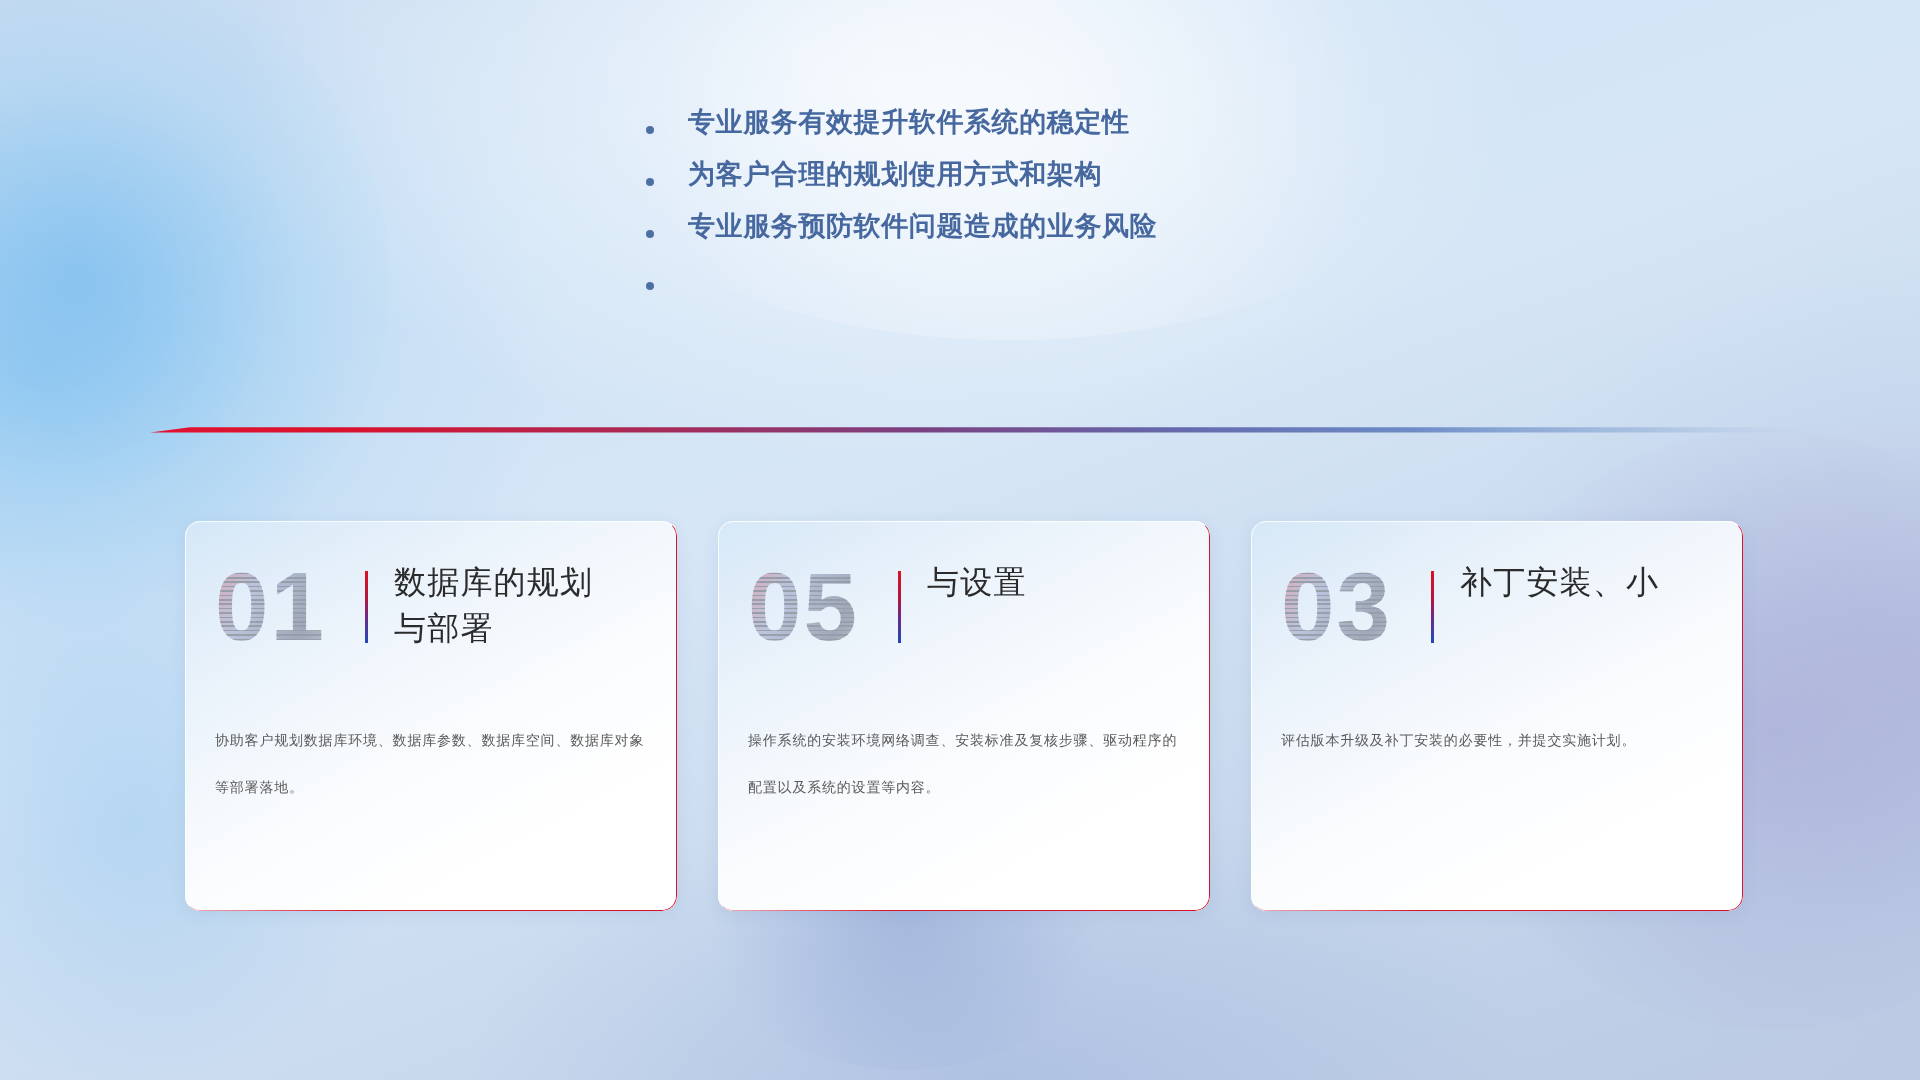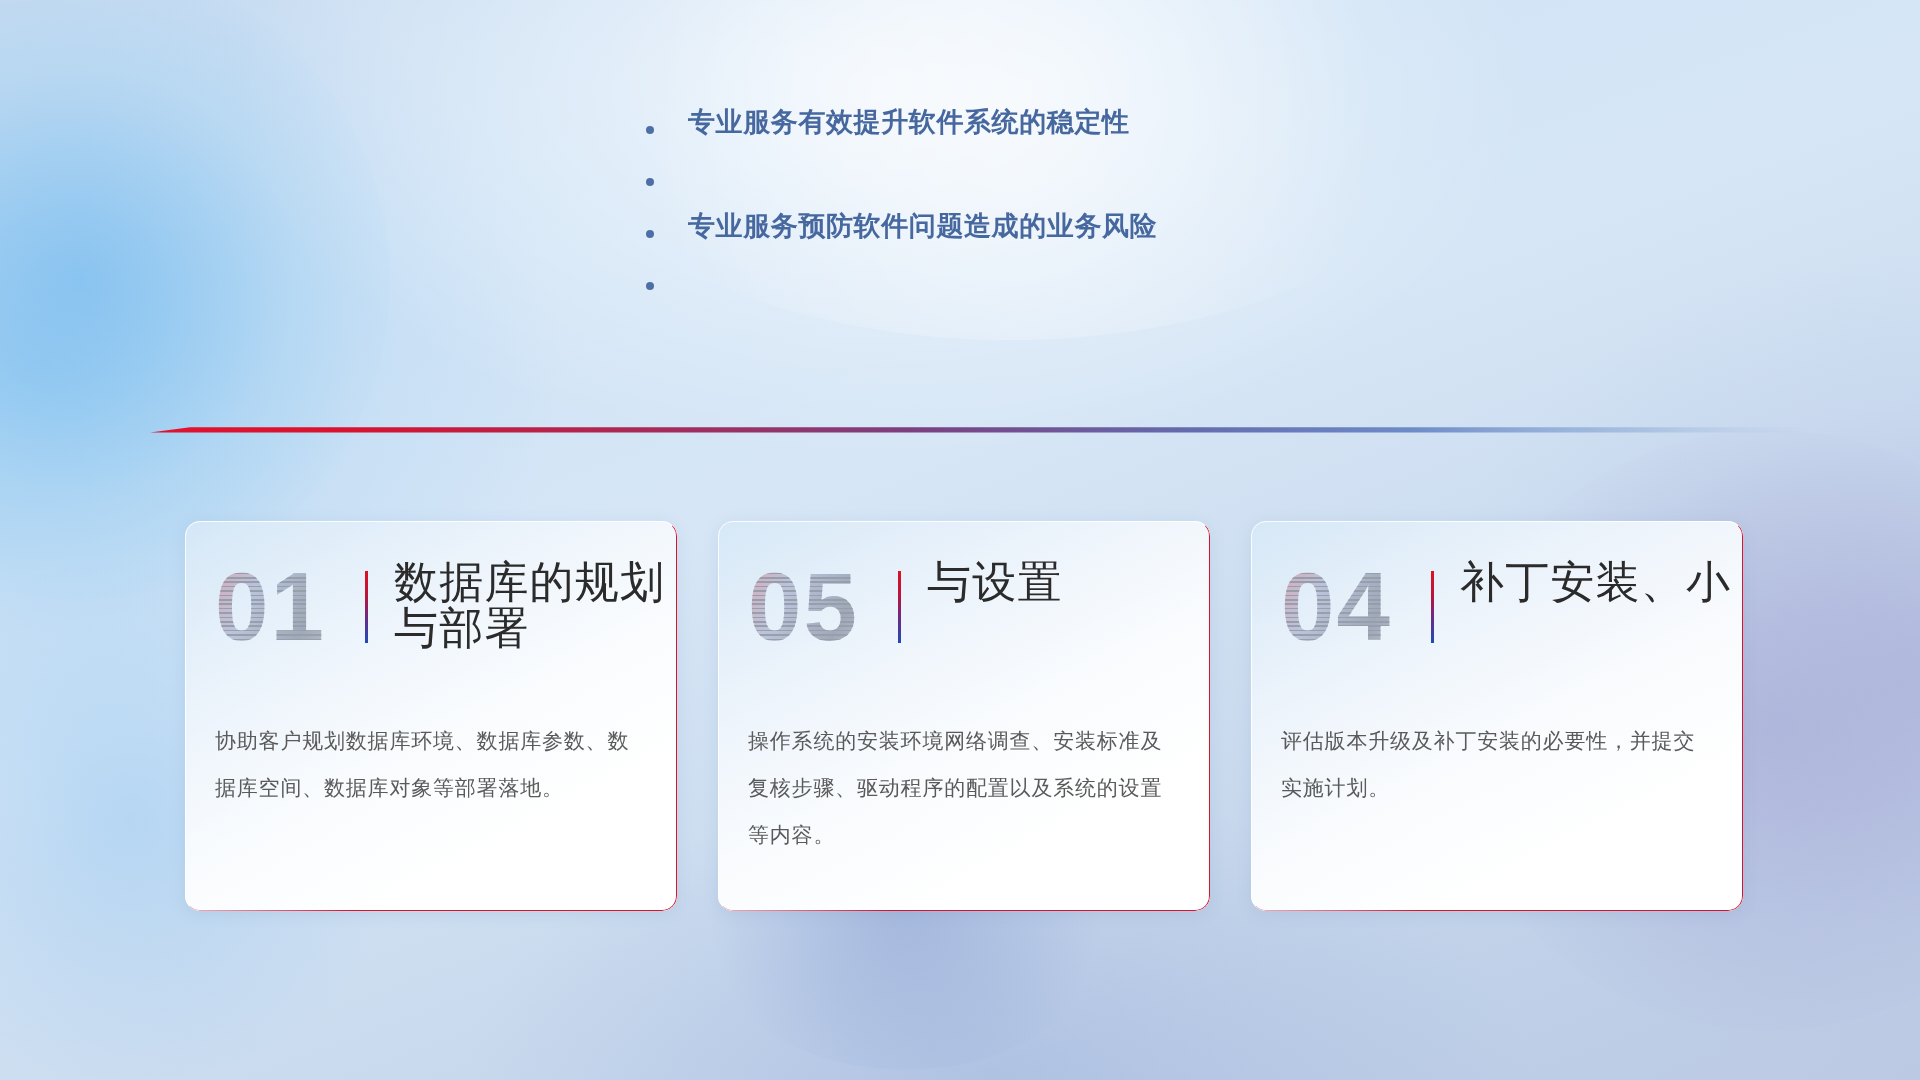--- a/index.html
+++ b/index.html
@@ -82,44 +82,45 @@
       linear-gradient(118deg, rgba(226,60,70,0.55) 0%, rgba(150,160,195,0.75) 28%, rgba(120,130,150,0.9) 62%, rgba(160,165,180,0.6) 100%);
     -webkit-background-clip:text; background-clip:text;
     color:transparent;
     opacity:0.72;
   }
   .card-bar {
     width:3px; height:72px; margin-top:16px; flex:none;
     background:linear-gradient(to bottom, #df0f22 0%, #b3163f 38%, #6b2a86 64%, #1f49b8 100%);
   }
   .card-title {
-    margin-left:26px; font-size:44px; line-height:46px; font-weight:400;
+    margin-left:26px; font-size:32px; line-height:46px; font-weight:400;
     color:#2b2b2b; letter-spacing:1.2px; padding-top:4px;
   }
   .card-body {
     position:absolute; left:30px; right:28px; top:196px;
-    font-size:21px; line-height:47px; color:#5a5a5a; letter-spacing:0.8px;
+    font-size:14px; line-height:47px; color:#5a5a5a; letter-spacing:0.8px;
   }
 </style>
 </head>
 <body>
 
 <div class="blob blob-top"></div>
 <div class="blob blob-tl"></div>
 <div class="blob blob-bl"></div>
 <div class="blob blob-br"></div>
 <div class="blob blob-mid"></div>
 
 <div class="bullets">
   <div class="bullet-row">
     <span class="bullet-dot"></span>
     <span class="bullet-text">专业服务有效提升软件系统的稳定性</span>
   </div>
   <div class="bullet-row">
     <span class="bullet-dot"></span>
+    <span class="bullet-text">为客户合理的规划使用方式和架构</span>
   </div>
   <div class="bullet-row">
     <span class="bullet-dot"></span>
     <span class="bullet-text">专业服务预防软件问题造成的业务风险</span>
   </div>
   <div class="bullet-row">
     <span class="bullet-dot"></span>
   </div>
 </div>
 
@@ -172,21 +173,21 @@
       </div>
     </div>
     <div class="card-body">操作系统的安装环境网络调查、安装标准及复核步骤、驱动程序的配置以及系统的设置等内容。</div>
   </div>
 
   <div class="card">
     <div class="card-edge-light"></div>
     <div class="card-edge"></div>
     <div class="card-head">
       <div class="card-num">
-        <span>04</span>
+        <span>03</span>
       </div>
       <div class="card-bar"></div>
       <div class="card-title">
         <div>补丁安装、小</div>
       </div>
     </div>
     <div class="card-body">评估版本升级及补丁安装的必要性，并提交实施计划。</div>
   </div>
 
 </div>

